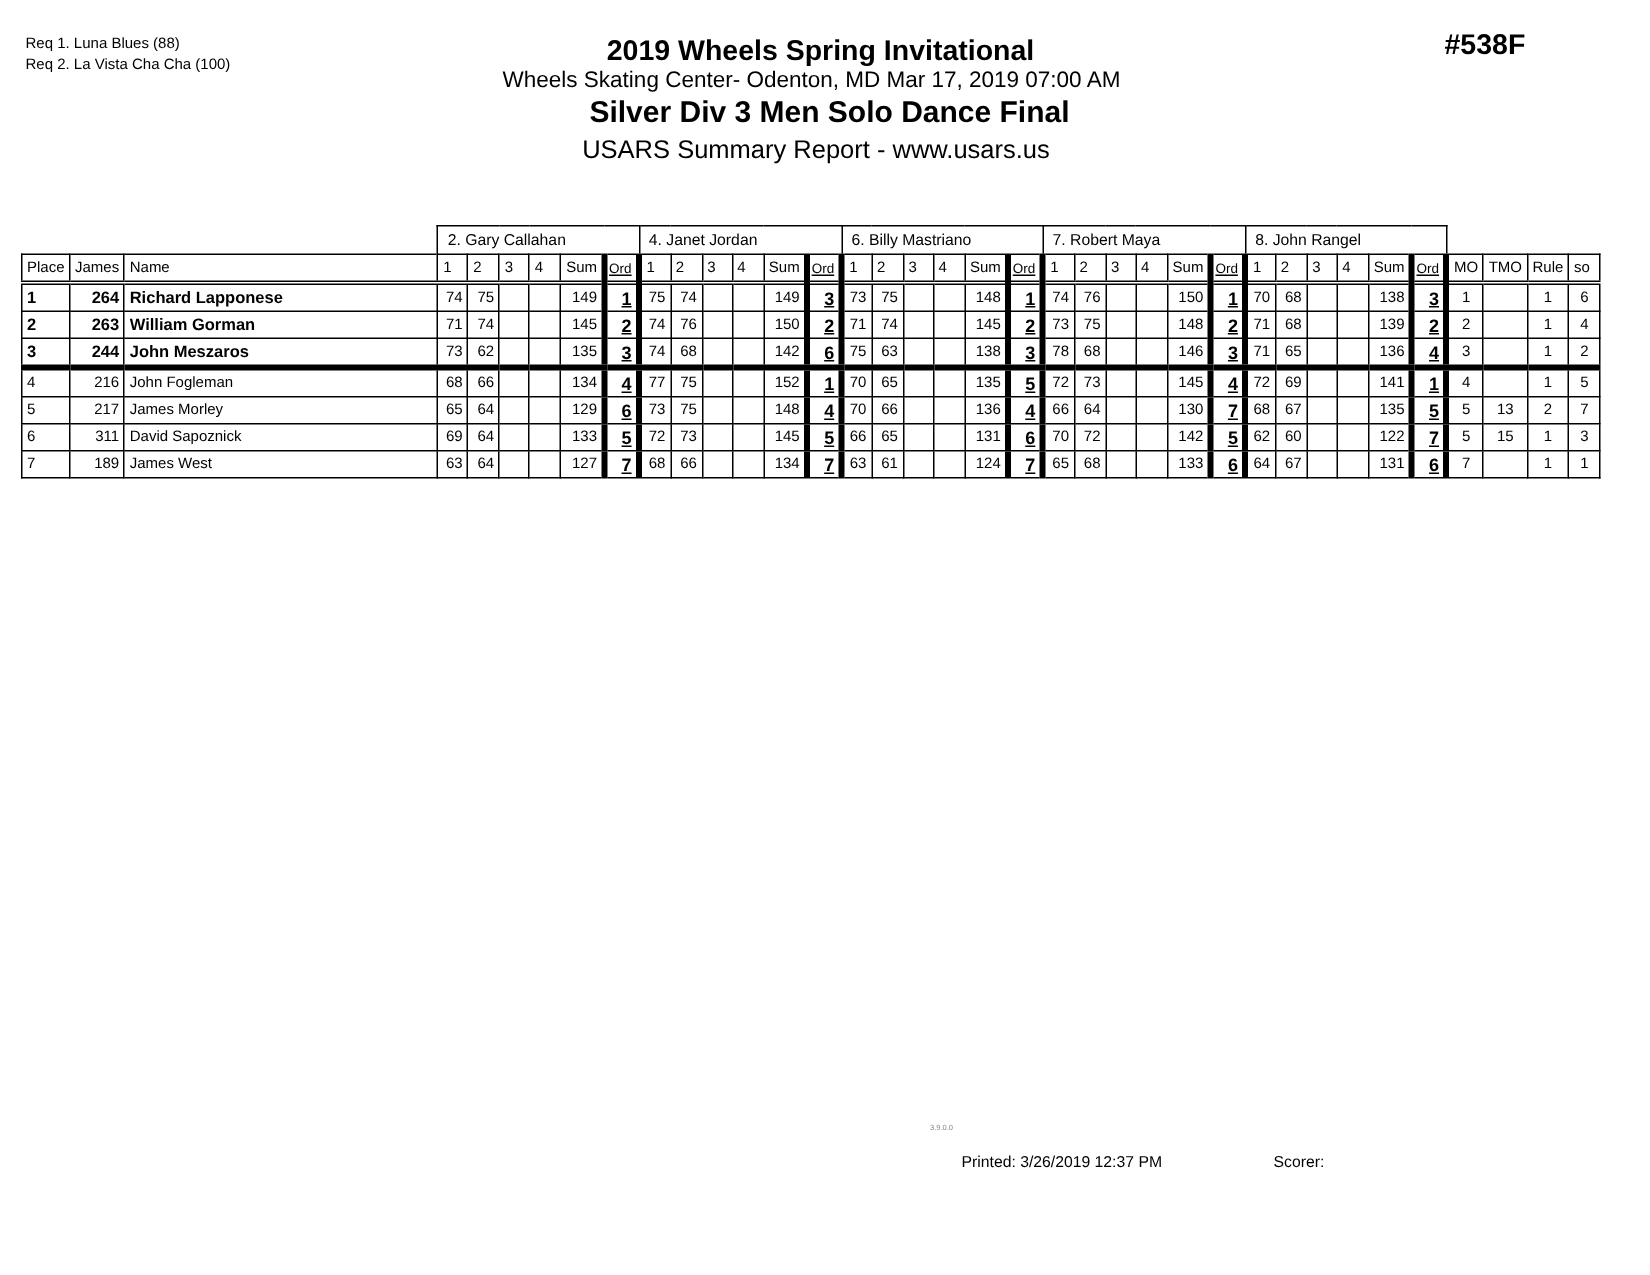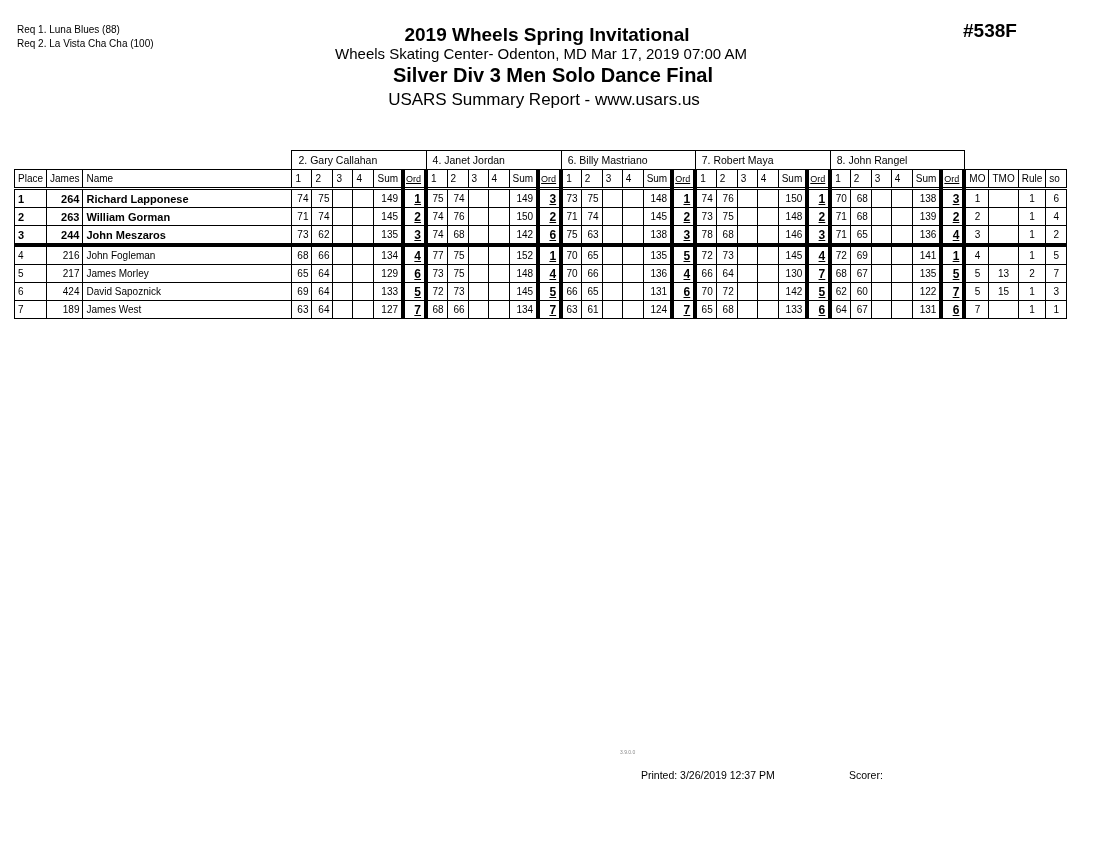--- a/index.html
+++ b/index.html
@@ -325,21 +325,21 @@
         <td class="num"></td>
         <td class="num">135</td>
         <td class="ord">5</td>
         <td class="ctr blk">5</td>
         <td class="ctr">13</td>
         <td class="ctr">2</td>
         <td class="ctr">7</td>
       </tr>
       <tr class="">
         <td class="place">6</td>
-        <td class="cont num">424</td>
+        <td class="cont num">311</td>
         <td class="name">David Sapoznick</td>
         <td class="num">69</td>
         <td class="num">64</td>
         <td class="num"></td>
         <td class="num"></td>
         <td class="num">133</td>
         <td class="ord">5</td>
         <td class="num blk">72</td>
         <td class="num">73</td>
         <td class="num"></td>

